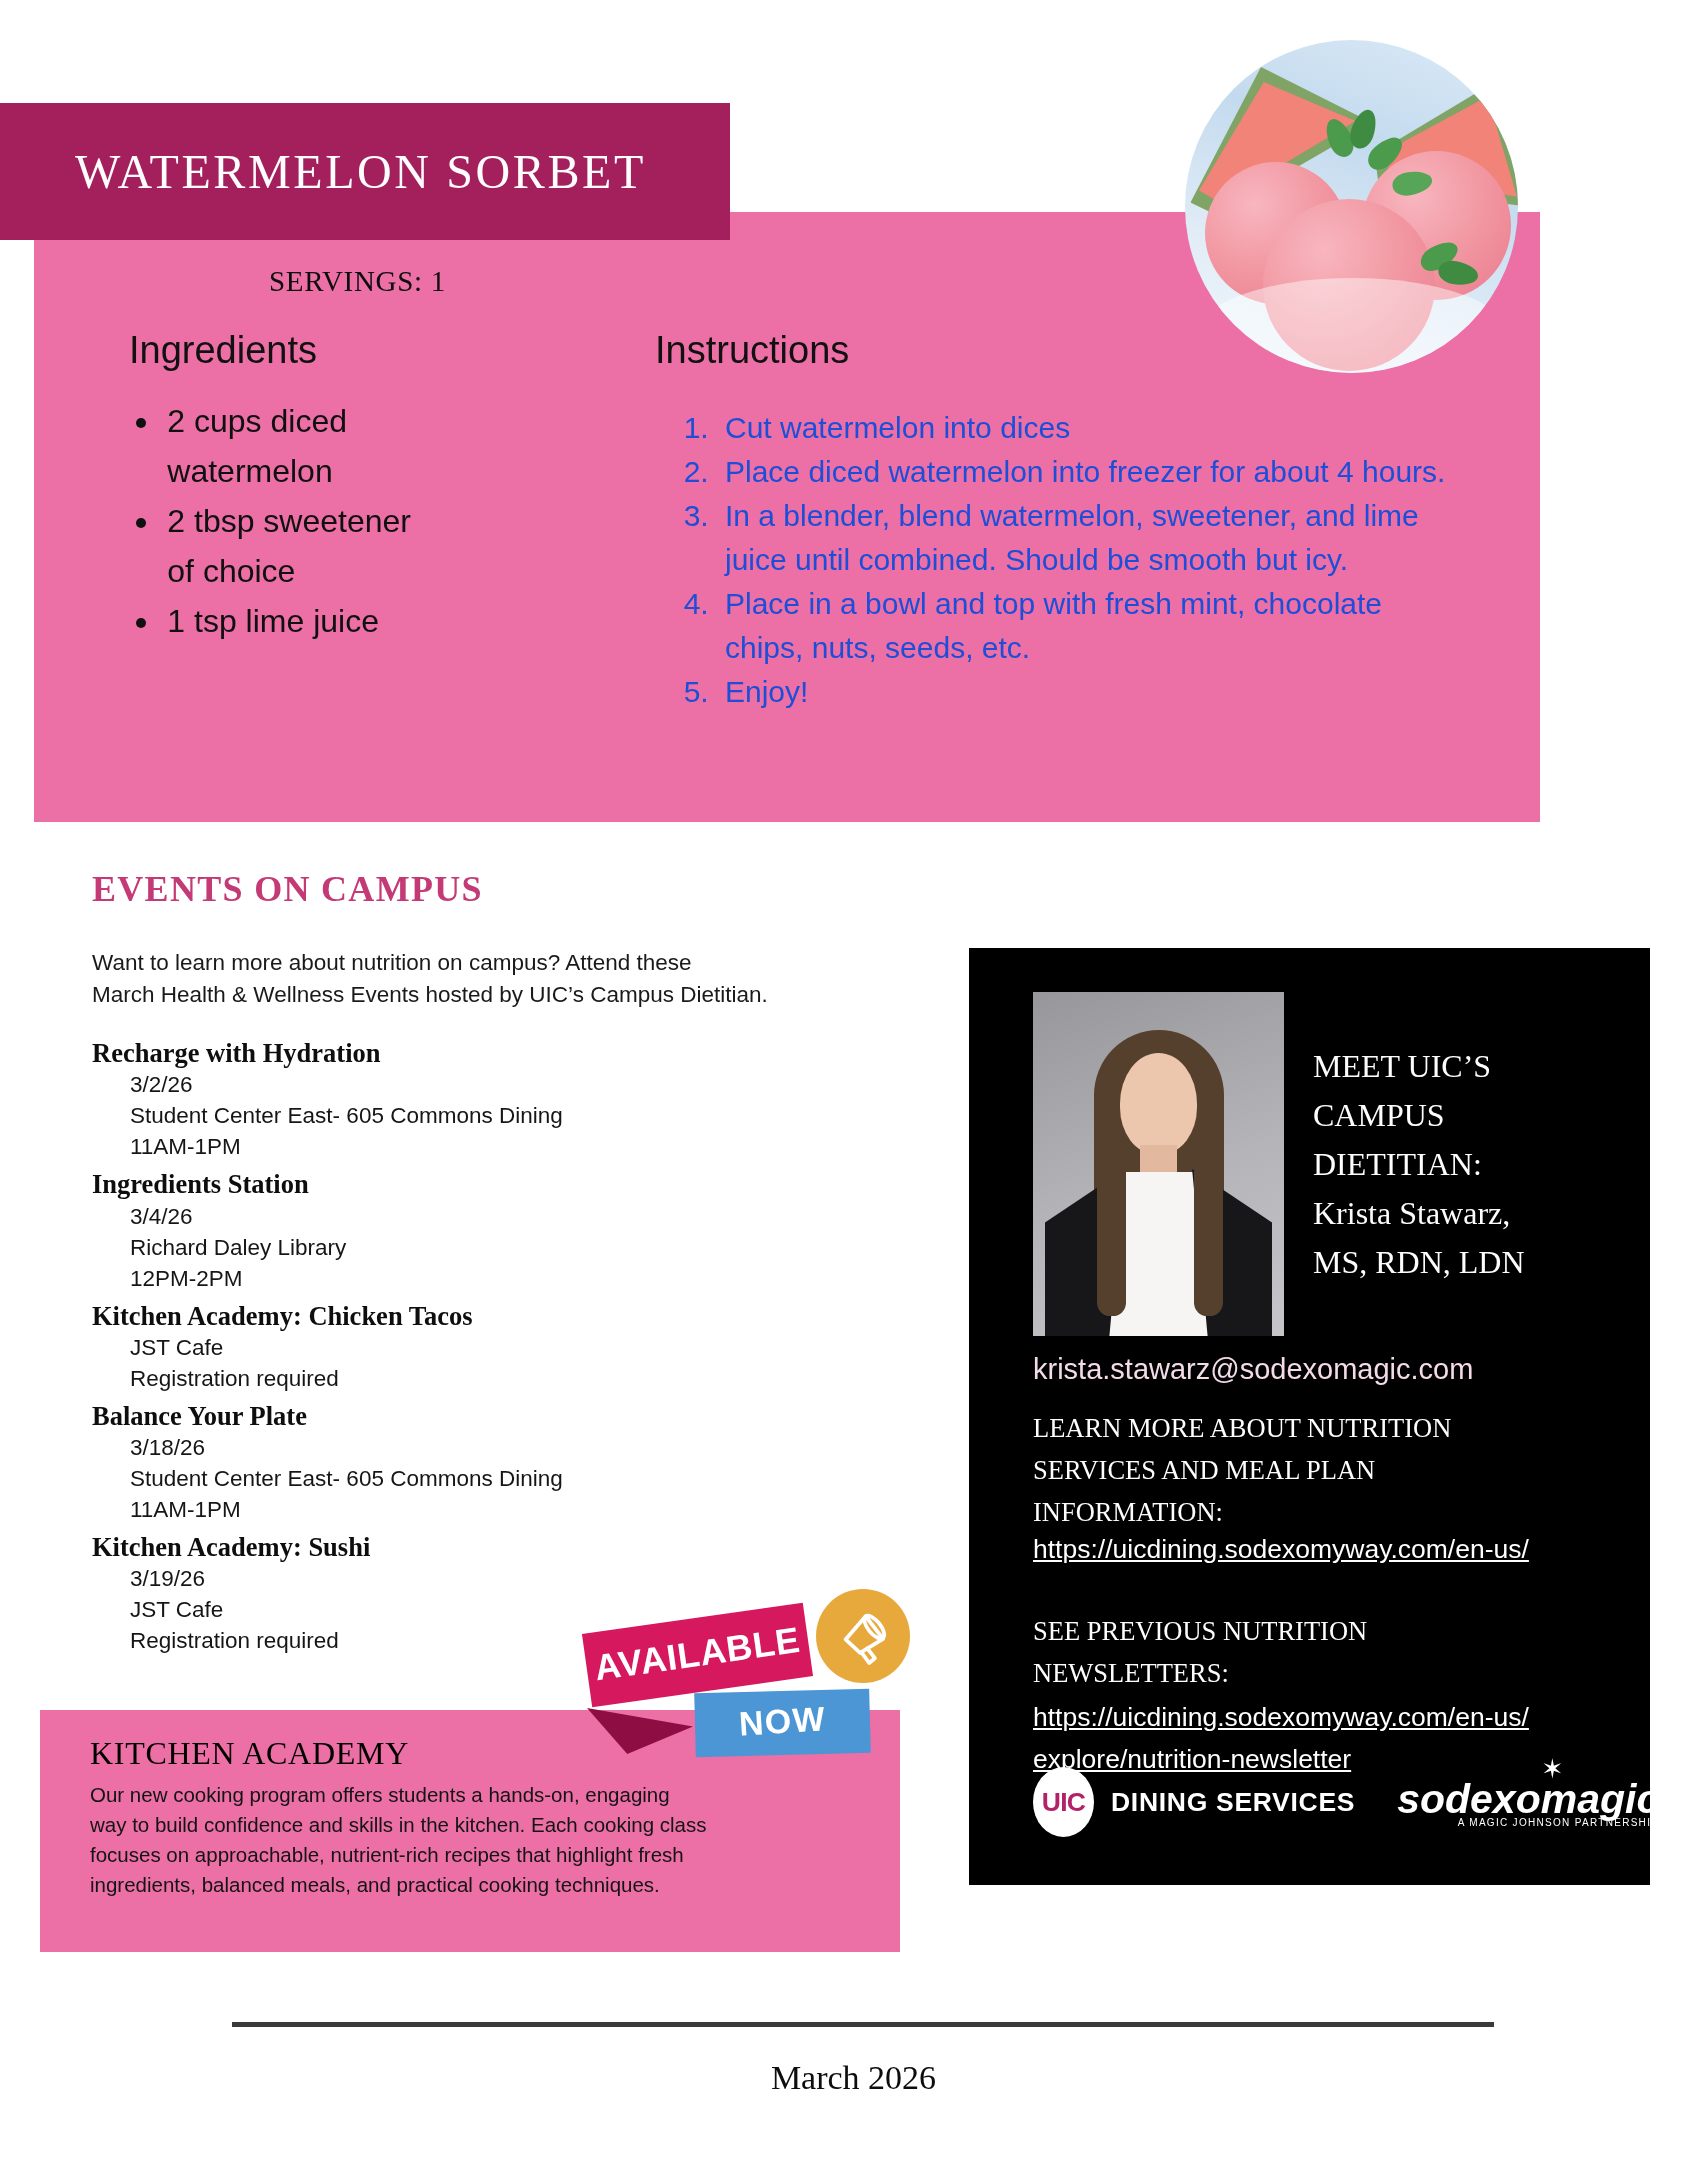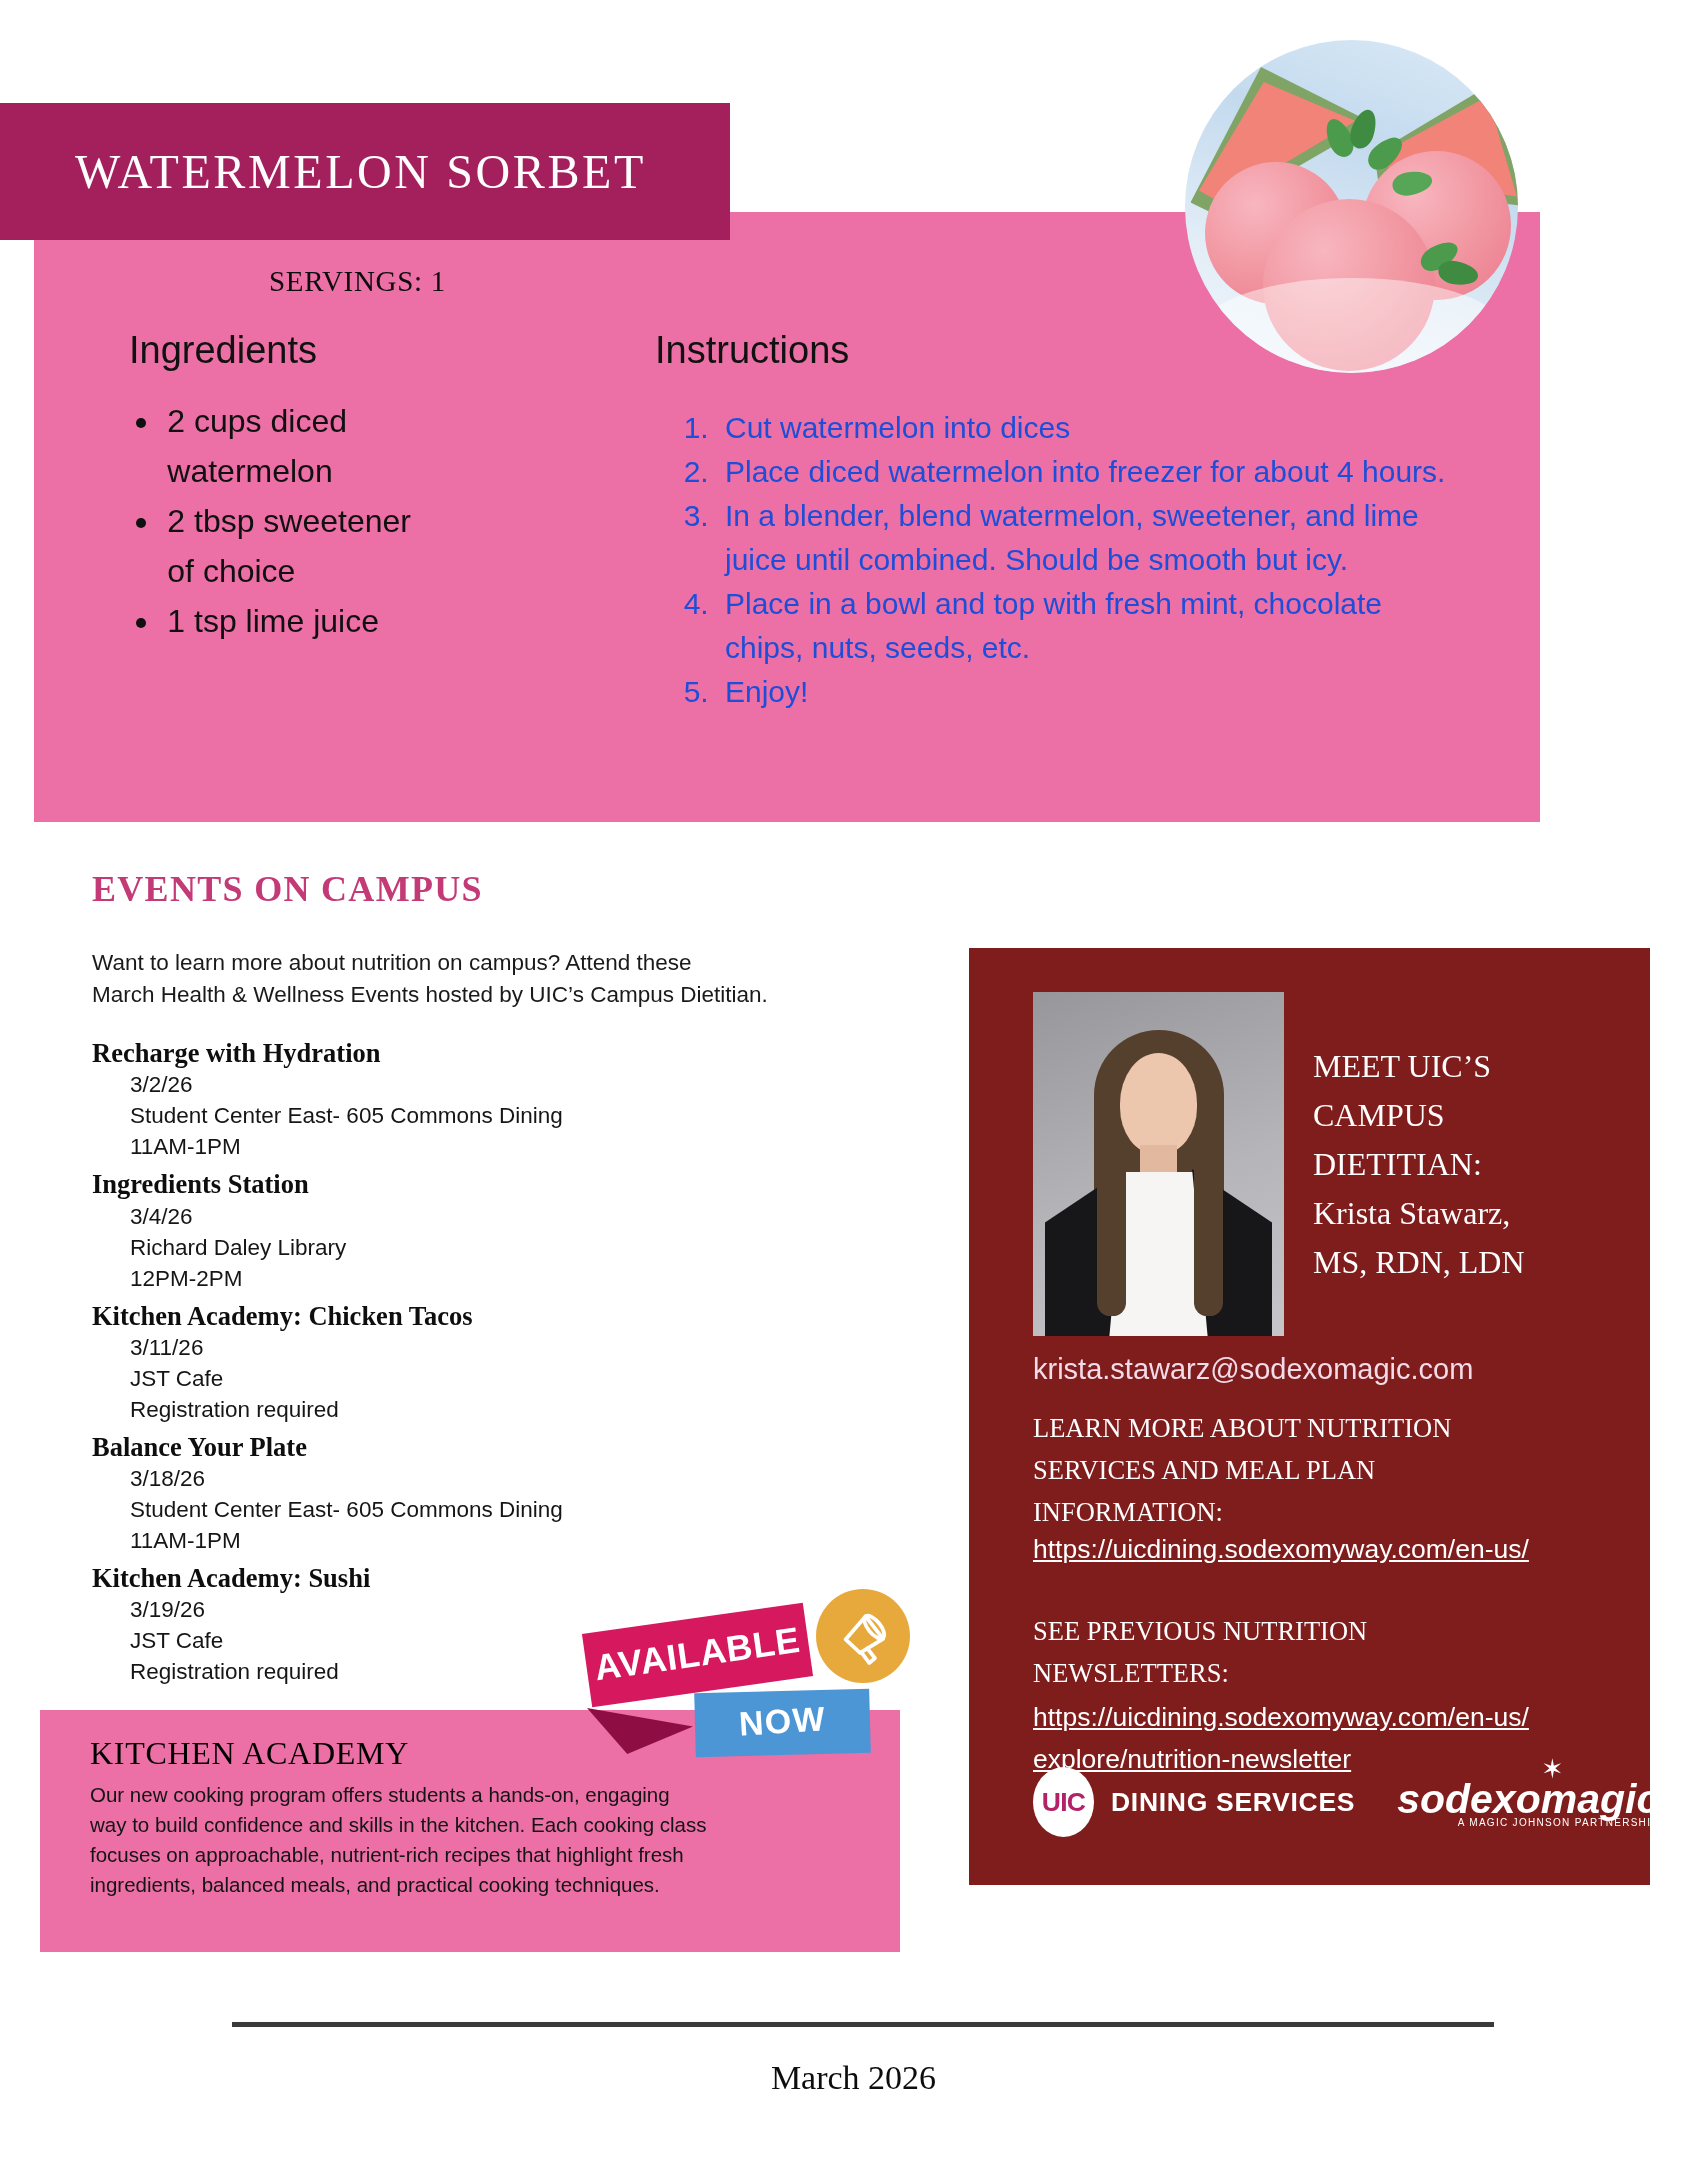--- a/index.html
+++ b/index.html
@@ -75,21 +75,21 @@
                    letter-spacing:1.3px;transform:rotate(-2deg);}
   .badge-fold{position:absolute;left:587px;top:1708px;width:106px;height:46px;background:#8E0E44;
               clip-path:polygon(0 0,100% 40%,38% 100%);z-index:2;}
   .badge-ribbon{position:absolute;left:586px;top:1618px;width:223px;height:74px;background:#D6185E;
                 transform:rotate(-8deg);z-index:3;text-align:center;}
   .badge-ribbon span{display:inline-block;margin-top:14.6px;font-size:36px;font-weight:700;color:#fff;letter-spacing:0.7px;}
   .badge-circle{position:absolute;left:816px;top:1589px;width:94px;height:94px;border-radius:50%;
                 background:#E7A93C;z-index:4;display:flex;align-items:center;justify-content:center;}
 
   
-  .card{position:absolute;left:969px;top:948px;width:681px;height:937px;background:#7f1d1d;z-index:1;}
+  .card{position:absolute;left:969px;top:948px;width:681px;height:937px;background:#000000;z-index:1;}
   .photo{position:absolute;left:64px;top:44px;width:251px;height:344px;overflow:hidden;
          background:linear-gradient(160deg,#97969b 0%,#b5b4b9 55%,#c6c5ca 100%);}
   .hair{position:absolute;left:61px;top:38px;width:130px;height:225px;background:#54402D;
         border-radius:66px 66px 46px 46px;}
   .face{position:absolute;left:87px;top:61px;width:77px;height:101px;background:#ecc6ad;
         border-radius:50% 50% 46% 46%;}
   .neck{position:absolute;left:107px;top:153px;width:37px;height:32px;background:#e2b89e;}
   .shirt{position:absolute;left:64px;top:180px;width:124px;height:164px;background:#f6f5f3;
          border-radius:29px 29px 0 0;}
   .blazerL{position:absolute;left:12px;top:177px;width:111px;height:167px;background:#17171a;
@@ -184,21 +184,20 @@
       <div class="ev-line">11AM-1PM</div>
     </div>
     <div class="event">
       <h3>Ingredients Station</h3>
       <div class="ev-line">3/4/26</div>
       <div class="ev-line">Richard Daley Library</div>
       <div class="ev-line">12PM-2PM</div>
     </div>
     <div class="event">
       <h3>Kitchen Academy: Chicken Tacos</h3>
-      <div class="ev-line">3/11/26</div>
       <div class="ev-line">JST Cafe</div>
       <div class="ev-line">Registration required</div>
     </div>
     <div class="event">
       <h3>Balance Your Plate</h3>
       <div class="ev-line">3/18/26</div>
       <div class="ev-line">Student Center East- 605 Commons Dining</div>
       <div class="ev-line">11AM-1PM</div>
     </div>
     <div class="event">

